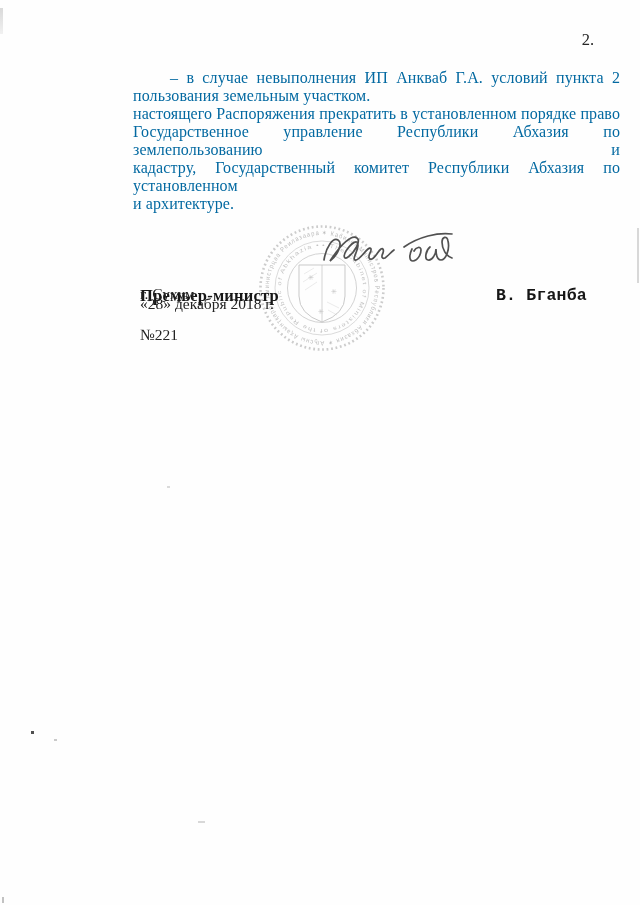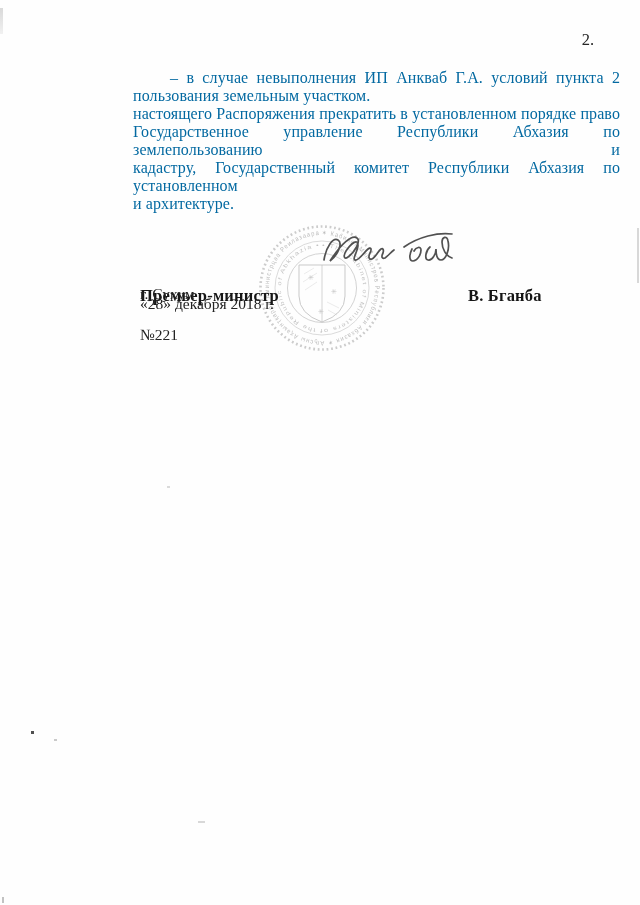--- a/index.html
+++ b/index.html
@@ -50,21 +50,21 @@
   .sig-title, .sig-name {
     position: absolute;
     font-size: 16.5px;
     font-weight: bold;
     color: #161616;
     letter-spacing: 0.2px;
     white-space: nowrap;
     margin-top: 44px;
   }
   .sig-title { left: 140px; top: 242px; }
-  .sig-name  { left: 468px; top: 242px; }
+  .sig-name  { left: 496px; top: 242px; font-family: Liberation Mono, monospace; }
   .sig-city, .sig-date, .sig-number {
     position: absolute;
     left: 140px;
     font-size: 15.5px;
     color: #232323;
     white-space: nowrap;
   }
   .sig-city   { top: 285px; }
   .sig-date   { top: 295px; }
   .sig-number { top: 326px; }

